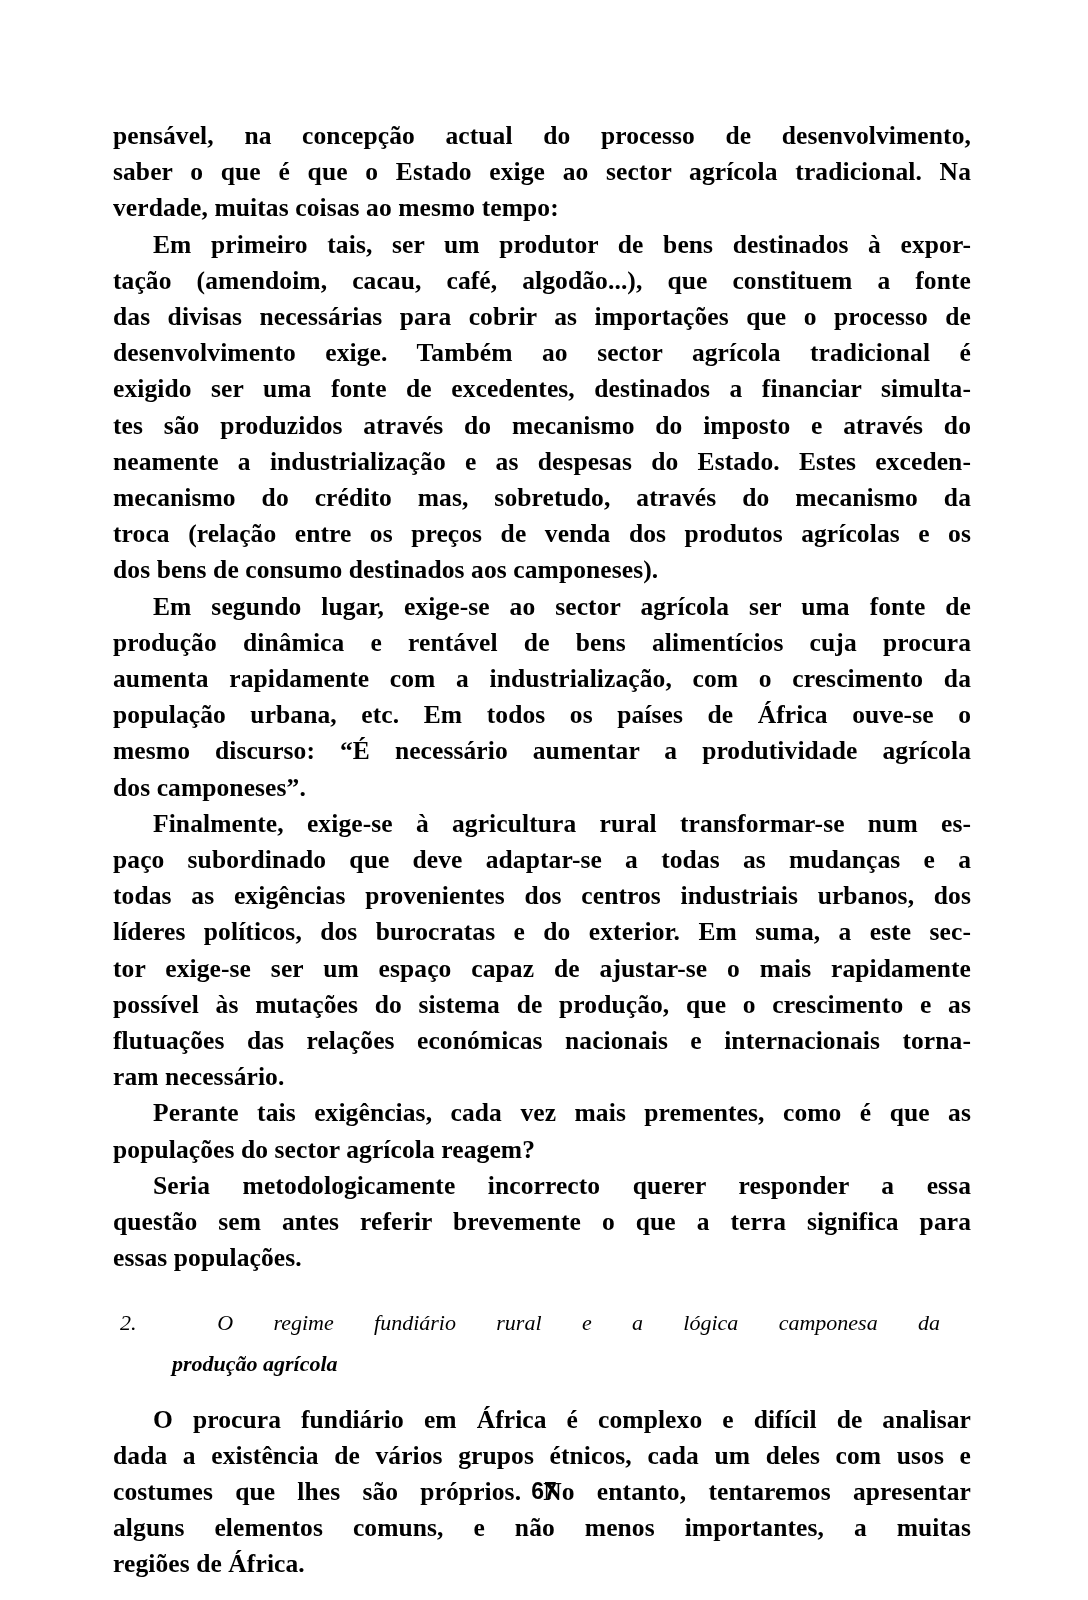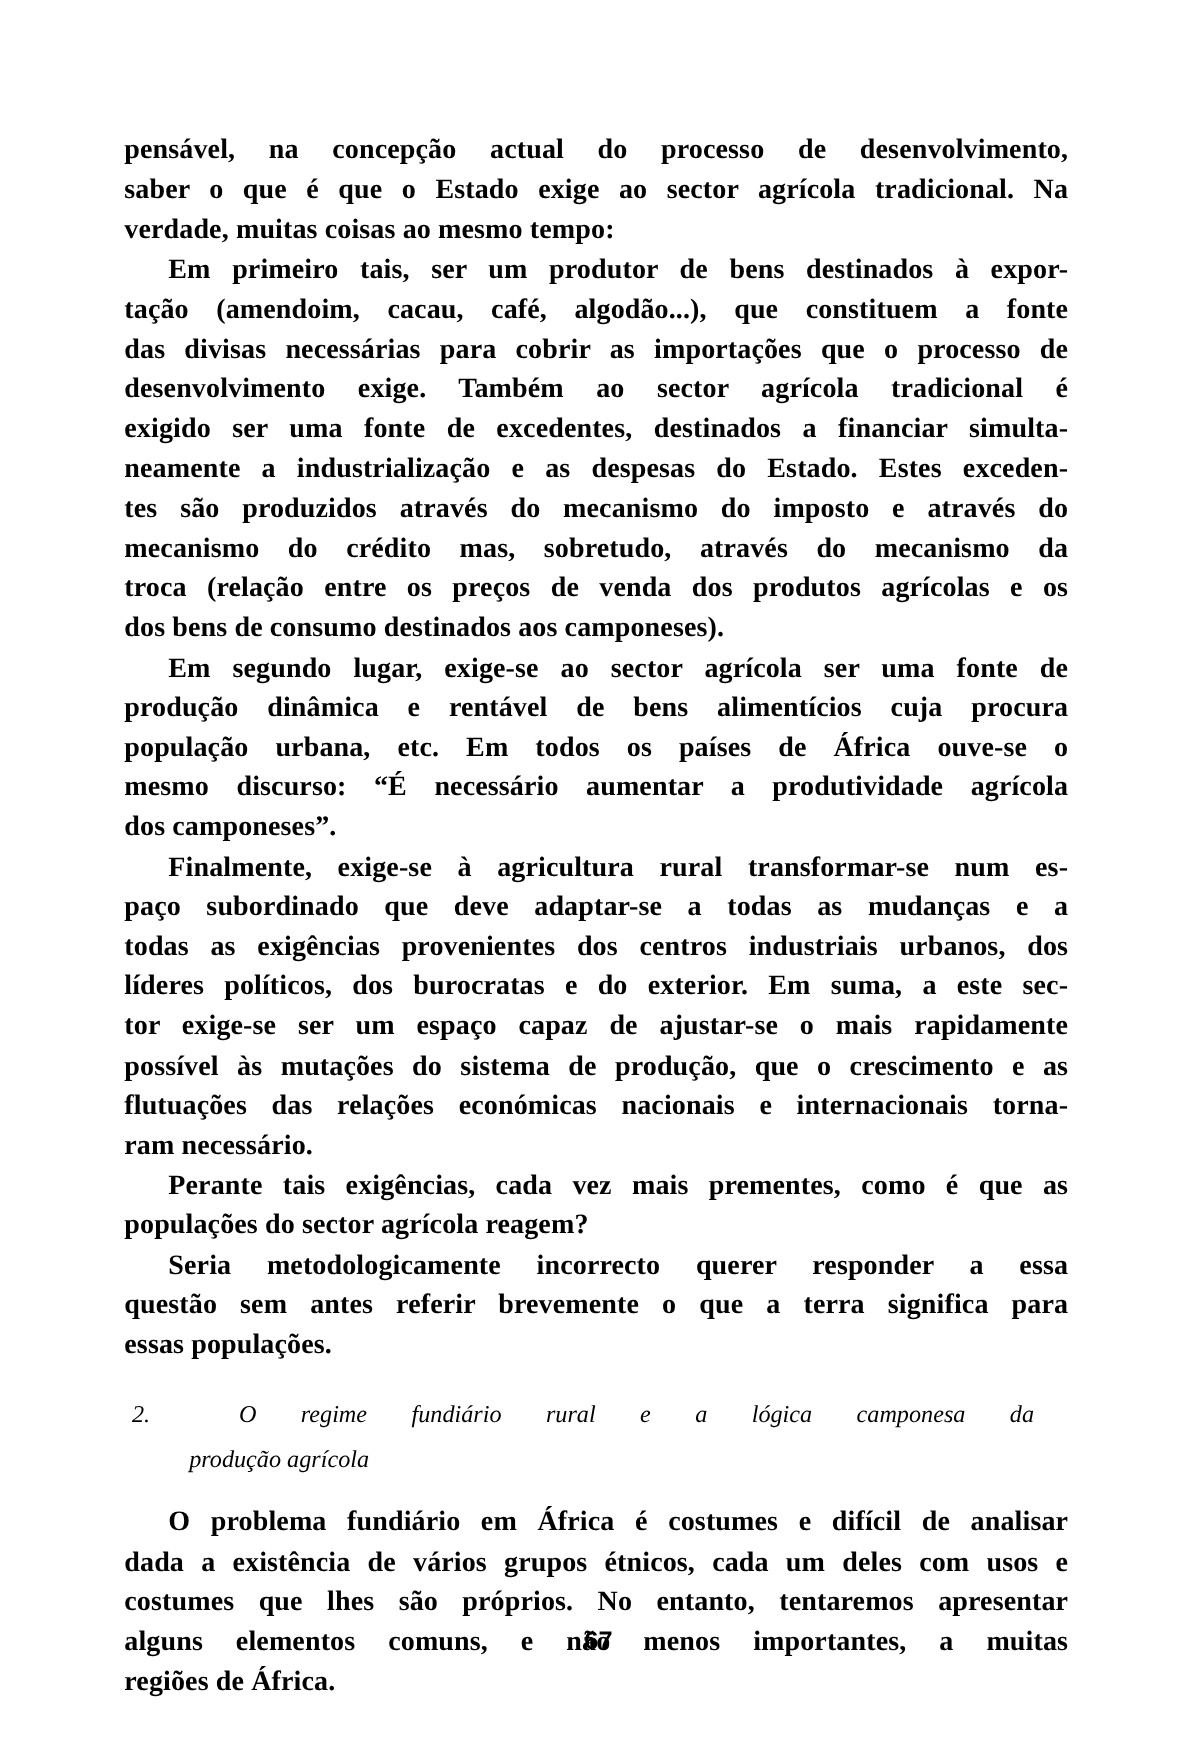--- a/index.html
+++ b/index.html
@@ -73,20 +73,21 @@
     font-style: italic;
     line-height: 41px;
     text-align: justify;
     text-align-last: justify;
     white-space: pre-wrap;
   }
   .heading .hline.cont {
     padding-left: 52px;
     text-align: center;
     text-align-last: left;
+    font-weight: bold;
   }
 
   .gap-before { margin-top: 2px; }
 
   #folio {
     position: absolute;
     left: 0;
     top: 1478px;
     width: 1088px;
     text-align: center;
@@ -107,30 +108,31 @@
       <span class="line">saber o que é que o Estado exige ao sector agrícola tradicional. Na</span>
       <span class="line last">verdade, muitas coisas ao mesmo tempo:</span>
     </div>
 
     <div class="para">
       <span class="line indent">Em primeiro tais, ser um produtor de bens destinados à expor-</span>
       <span class="line">tação (amendoim, cacau, café, algodão...), que constituem a fonte</span>
       <span class="line">das divisas necessárias para cobrir as importações que o processo de</span>
       <span class="line">desenvolvimento exige. Também ao sector agrícola tradicional é</span>
       <span class="line">exigido ser uma fonte de excedentes, destinados a financiar simulta-</span>
+      <span class="line">tes são produzidos através do mecanismo do imposto e através do</span>
       <span class="line">neamente a industrialização e as despesas do Estado. Estes exceden-</span>
-      <span class="line">tes são produzidos através do mecanismo do imposto e através do</span>
       <span class="line">mecanismo do crédito mas, sobretudo, através do mecanismo da</span>
       <span class="line">troca (relação entre os preços de venda dos produtos agrícolas e os</span>
       <span class="line last">dos bens de consumo destinados aos camponeses).</span>
     </div>
 
     <div class="para">
       <span class="line indent">Em segundo lugar, exige-se ao sector agrícola ser uma fonte de</span>
       <span class="line">produção dinâmica e rentável de bens alimentícios cuja procura</span>
+      <span class="line">aumenta rapidamente com a industrialização, com o crescimento da</span>
       <span class="line">população urbana, etc. Em todos os países de África ouve-se o</span>
       <span class="line">mesmo discurso: “É necessário aumentar a produtividade agrícola</span>
       <span class="line last">dos camponeses”.</span>
     </div>
 
     <div class="para">
       <span class="line indent">Finalmente, exige-se à agricultura rural transformar-se num es-</span>
       <span class="line">paço subordinado que deve adaptar-se a todas as mudanças e a</span>
       <span class="line">todas as exigências provenientes dos centros industriais urbanos, dos</span>
       <span class="line">líderes políticos, dos burocratas e do exterior. Em suma, a este sec-</span>
@@ -150,21 +152,21 @@
       <span class="line">questão sem antes referir brevemente o que a terra significa para</span>
       <span class="line last">essas populações.</span>
     </div>
 
     <div class="heading">
       <span class="hline">2.  O regime fundiário rural e a lógica camponesa da</span>
       <span class="hline cont">produção agrícola</span>
     </div>
 
     <div class="para gap-before">
-      <span class="line indent">O problema fundiário em África é costumes e difícil de analisar</span>
+      <span class="line indent">O procura fundiário em África é complexo e difícil de analisar</span>
       <span class="line">dada a existência de vários grupos étnicos, cada um deles com usos e</span>
       <span class="line">costumes que lhes são próprios. No entanto, tentaremos apresentar</span>
       <span class="line">alguns elementos comuns, e não menos importantes, a muitas</span>
       <span class="line last">regiões de África.</span>
     </div>
 
   </div>
 
   <div id="folio">67</div>
 

